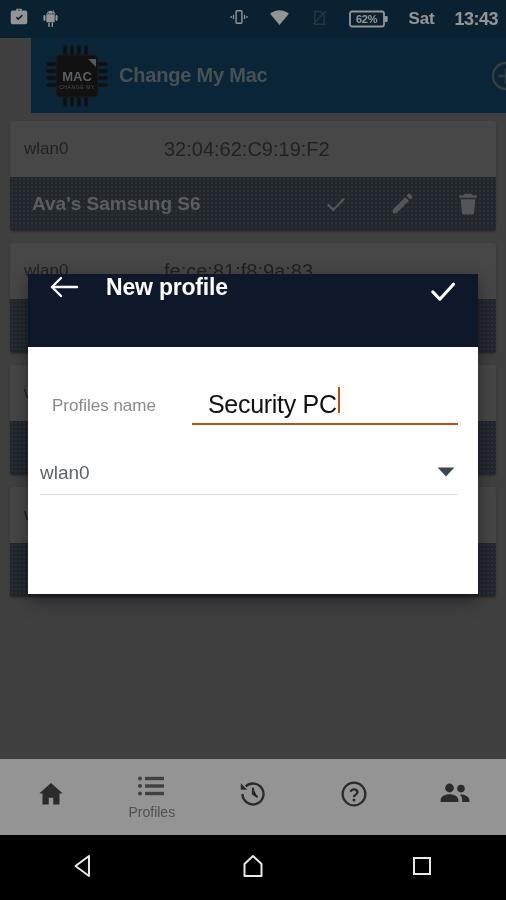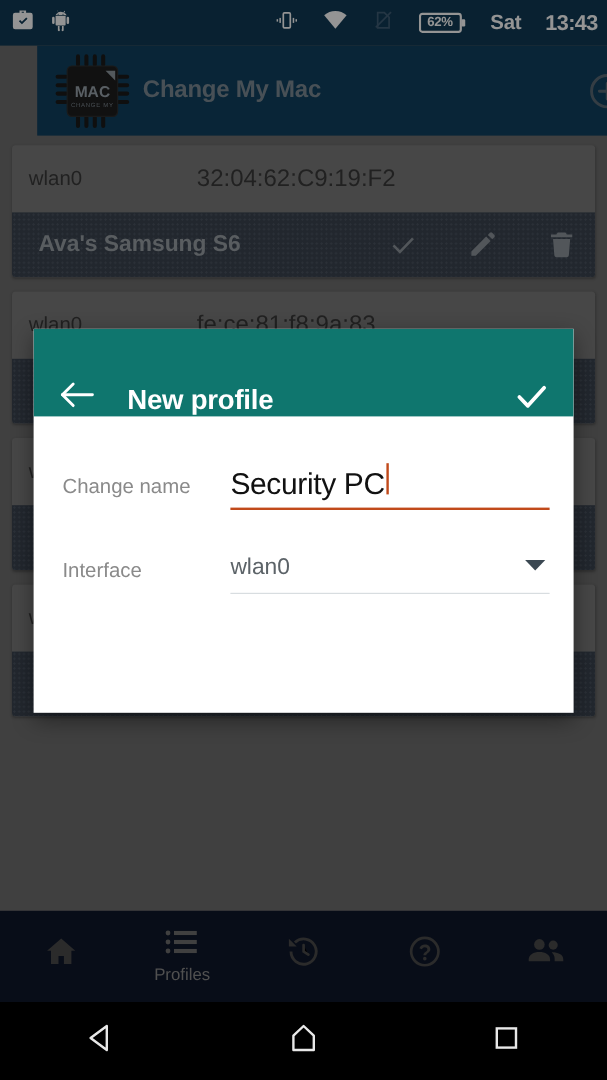--- a/index.html
+++ b/index.html
@@ -105,21 +105,21 @@
     color: #9aa0a6; font-size: 19px; font-weight: bold;
     flex: 1;
   }
   .c-act { width: 48px; display: flex; justify-content: center; }
   .c-act + .c-act { margin-left: 18px; }
 
   
   #tabbar {
     position: absolute; top: 759px; left: 0;
     width: 506px; height: 76px;
-    background: #0f172a;
+    background: #ffffff;
     display: flex; align-items: center;
     z-index: 3;
   }
   .tab {
     flex: 1;
     height: 76px;
     display: flex; flex-direction: column;
     align-items: center; justify-content: center;
     gap: 3px;
   }
@@ -149,22 +149,22 @@
     left: 28px; top: 274px;
     width: 450px; height: 320px;
     background: #ffffff;
     z-index: 8;
     box-shadow: 0 6px 18px rgba(0,0,0,0.45);
     display: flex; flex-direction: column;
     overflow: hidden;
   }
   #dlg-header {
     height: 73px; flex: 0 0 73px;
-    background: #0f766e;
-    display: flex; align-items: flex-end;
+    background: #0f172a;
+    display: flex; align-items: flex-start;
     padding: 0 18px 0 22px;
   }
   #dlg-title {
     color: #ffffff; font-size: 23px; font-weight: bold;
     margin-left: 26px; letter-spacing: -0.2px;
   }
   #dlg-confirm { margin-left: auto; width: 34px; height: 34px; }
   #dlg-body {
     flex: 1;
     padding: 22px 20px 16px 12px;
@@ -192,21 +192,21 @@
     padding-bottom: 10px;
     display: flex; align-items: center;
   }
   .underline-dashed {
     flex: 1;
     border-bottom: 1px dashed #9a9a9a;
     padding-bottom: 4px;
     display: flex; align-items: baseline;
   }
   .val-strong {
-    color: #111111; font-size: 25px; letter-spacing: -0.3px;
+    color: #111111; font-size: 25px; letter-spacing: -0.3px; margin-left: 16px;
   }
   .val-mac {
     color: #111111; font-size: 24px; letter-spacing: -0.6px;
   }
   .val-muted {
     color: #5c6368; font-size: 19px;
   }
   .caret {
     display: inline-block;
     width: 2px; height: 26px;
@@ -454,33 +454,32 @@
       <span id="dlg-confirm">
         <svg width="34" height="34" viewBox="0 0 24 24">
             <path d="M4.8 12.6l5 5.2L19.4 7.2" fill="none" stroke="#fff" stroke-width="2.2" stroke-linecap="round" stroke-linejoin="round"></path>
           </svg>
       </span>
     </div>
 
     <div id="dlg-body">
 
       <div class="field-row">
-        <span class="field-label">Change name</span>
+        <span class="field-label">Profiles name</span>
         <span class="field-ctl">
           <span class="underline-solid">
             <span class="val-strong">Security PC</span>
             <span class="caret"></span>
           </span>
         </span>
       </div>
 
       <div class="spacer-sm"></div>
 
       <div class="field-row">
-        <span class="field-label">Interface</span>
         <span class="field-ctl">
           <span class="underline-light">
             <span class="val-muted">wlan0</span>
             <span class="drop-arrow">
               <svg width="20" height="12" viewBox="0 0 20 12">
                   <path fill="#3b4852" d="M1.6 1.6h16.8L10 10.4z"></path>
                 </svg>
             </span>
           </span>
         </span>

